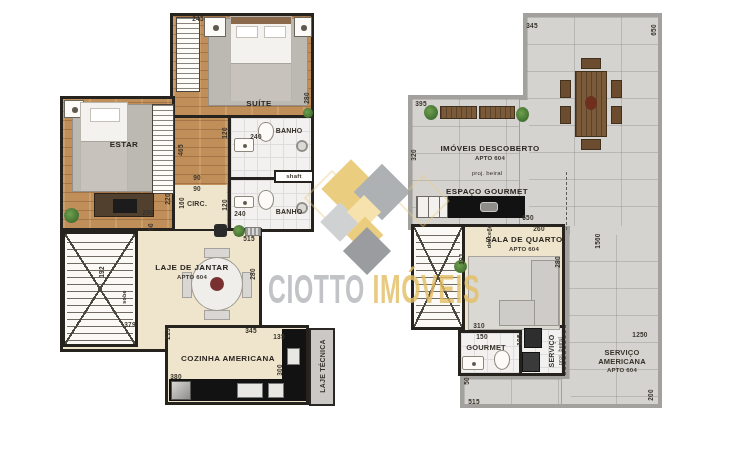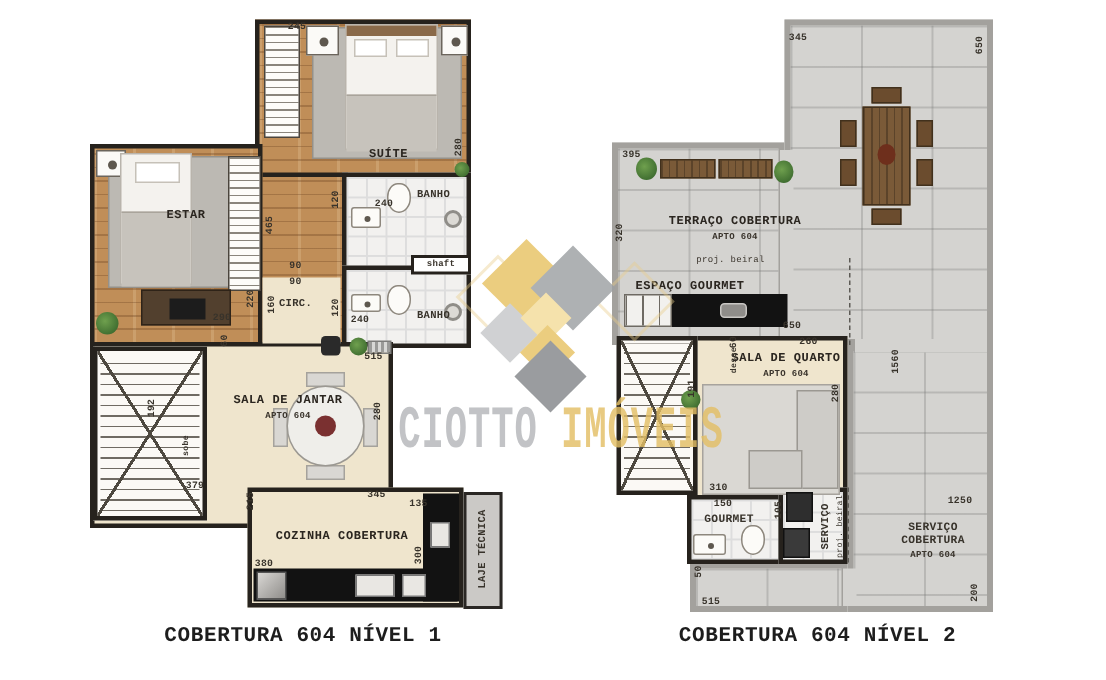--- a/index.html
+++ b/index.html
@@ -1,17 +1,17 @@
 <!DOCTYPE html>
 <html><head>
 <meta charset="utf-8">
 <style>
   html,body{margin:0;padding:0;background:#fff;}
   #canvas{position:relative;width:737px;height:453px;background:#ffffff;overflow:hidden;
-          font-family:Liberation Mono, monospace;}
+          font-family:Liberation Sans, sans-serif;}
   .abs{position:absolute;box-sizing:border-box;}
   
   .room{position:absolute;box-sizing:border-box;border:3px solid #26221d;}
   .wood{background-color:#c08e58;
         background-image:repeating-linear-gradient(0deg,rgba(90,50,20,.28) 0 1px,transparent 1px 9px),
                          repeating-linear-gradient(90deg,rgba(255,236,200,.18) 0 2px,transparent 2px 26px);}
   .tile{background-color:#f2f1ef;
         background-image:linear-gradient(#ddd 1px,transparent 1px),linear-gradient(90deg,#ddd 1px,transparent 1px);
         background-size:13px 13px;}
   .beige{background-color:#efe5cd;}
@@ -148,23 +148,23 @@
     <div class="f appl" style="left:237px;top:383px;width:26px;height:15px;"></div>
     <div class="f appl" style="left:268px;top:383px;width:16px;height:15px;"></div>
     <div class="f appl" style="left:287px;top:348px;width:13px;height:17px;"></div>
 
     <span class="lbl title" style="left:259px;top:103px;">SUÍTE</span>
     <span class="lbl title" style="left:124px;top:144px;">ESTAR</span>
     <span class="lbl" style="left:289px;top:130px;font-size:7px;">BANHO</span>
     <span class="lbl" style="left:289px;top:211px;font-size:7px;">BANHO</span>
     <span class="lbl" style="left:197px;top:203px;font-size:7px;">CIRC.</span>
     <span class="lbl sub" style="left:294px;top:176px;">shaft</span>
-    <span class="lbl title" style="left:192px;top:267px;">SALA DE JANTAR</span>
+    <span class="lbl title" style="left:192px;top:267px;">LAJE DE JANTAR</span>
     <span class="lbl sub" style="left:192px;top:277px;">APTO 604</span>
-    <span class="lbl title" style="left:228px;top:358px;">COZINHA COBERTURA</span>
+    <span class="lbl title" style="left:228px;top:358px;">COZINHA AMERICANA</span>
     <span class="lbl v" style="left:322px;top:366px;font-size:7px;">LAJE TÉCNICA</span>
     <span class="lbl v tiny" style="left:124px;top:297px;">sobe</span>
 
     <span class="lbl" style="left:198px;top:18px;">245</span>
     <span class="lbl v" style="left:306px;top:98px;">280</span>
     <span class="lbl" style="left:256px;top:136px;">240</span>
     <span class="lbl v" style="left:224px;top:133px;">120</span>
     <span class="lbl" style="left:240px;top:213px;">240</span>
     <span class="lbl v" style="left:224px;top:205px;">120</span>
     <span class="lbl v" style="left:180px;top:150px;">465</span>
@@ -233,31 +233,31 @@
     <div class="f sofa" style="left:499px;top:300px;width:36px;height:26px;"></div>
     <div class="f plant" style="left:454px;top:260px;width:13px;height:13px;"></div>
 
     <div class="f sinkf" style="left:462px;top:356px;width:22px;height:14px;">
         <div class="f dot" style="left:9px;top:5px;width:4px;height:4px;"></div>
       </div>
     <div class="f toilet" style="left:494px;top:350px;width:16px;height:20px;"></div>
     <div class="f" style="left:524px;top:328px;width:18px;height:20px;background:#2e2e2e;border:1px solid #111;"></div>
     <div class="f" style="left:522px;top:352px;width:18px;height:20px;background:#3a3a3a;border:1px solid #111;"></div>
 
-    <span class="lbl title" style="left:490px;top:148px;">TERRAÇO COBERTURA</span>
+    <span class="lbl title" style="left:490px;top:148px;">IMÓVEIS DESCOBERTO</span>
     <span class="lbl sub" style="left:490px;top:158px;">APTO 604</span>
     <span class="lbl sub" style="left:487px;top:173px;font-weight:400;">proj. beiral</span>
-    <span class="lbl title" style="left:460px;top:191px;">ESPAÇO GOURMET</span>
+    <span class="lbl title" style="left:487px;top:191px;">ESPAÇO GOURMET</span>
     <span class="lbl title" style="left:524px;top:239px;">SALA DE QUARTO</span>
     <span class="lbl sub" style="left:524px;top:249px;">APTO 604</span>
     <span class="lbl" style="left:486px;top:347px;font-size:7.5px;">GOURMET</span>
     <span class="lbl v" style="left:551px;top:351px;font-size:7px;">SERVIÇO</span>
     <span class="lbl v tiny" style="left:560px;top:351px;font-weight:400;">proj. beiral</span>
     <span class="lbl" style="left:622px;top:352px;font-size:7.5px;">SERVIÇO</span>
-    <span class="lbl" style="left:622px;top:361px;font-size:7.5px;">COBERTURA</span>
+    <span class="lbl" style="left:622px;top:361px;font-size:7.5px;">AMERICANA</span>
     <span class="lbl sub" style="left:622px;top:370px;">APTO 604</span>
     <span class="lbl v tiny" style="left:489px;top:240px;">desce</span>
 
     <span class="lbl" style="left:532px;top:25px;">345</span>
     <span class="lbl v" style="left:653px;top:30px;">650</span>
     <span class="lbl" style="left:421px;top:103px;">395</span>
     <span class="lbl v" style="left:413px;top:155px;">320</span>
     <span class="lbl" style="left:528px;top:217px;">650</span>
     <span class="lbl" style="left:539px;top:228px;">260</span>
     <span class="lbl v" style="left:557px;top:262px;">280</span>
@@ -282,15 +282,13 @@
     <div class="dia" style="left:352px;top:200px;width:24px;height:24px;background:#f3dc9b;"></div>
     <div class="dia" style="left:352px;top:222px;width:26px;height:26px;background:#e7c364;"></div>
     <div class="dia" style="left:350px;top:234px;width:34px;height:34px;background:#85878a;"></div>
     <div id="wm-text">
       <span class="first">CIOTTO</span>
       <span> </span>
       <span class="second">IMÓVEIS</span>
     </div>
   </div>
 
-  <span class="caption" style="left:202px;top:424px;">COBERTURA 604 NÍVEL 1</span>
-  <span class="caption" style="left:545px;top:424px;">COBERTURA 604 NÍVEL 2</span>
 </div>
 
 </body></html>

